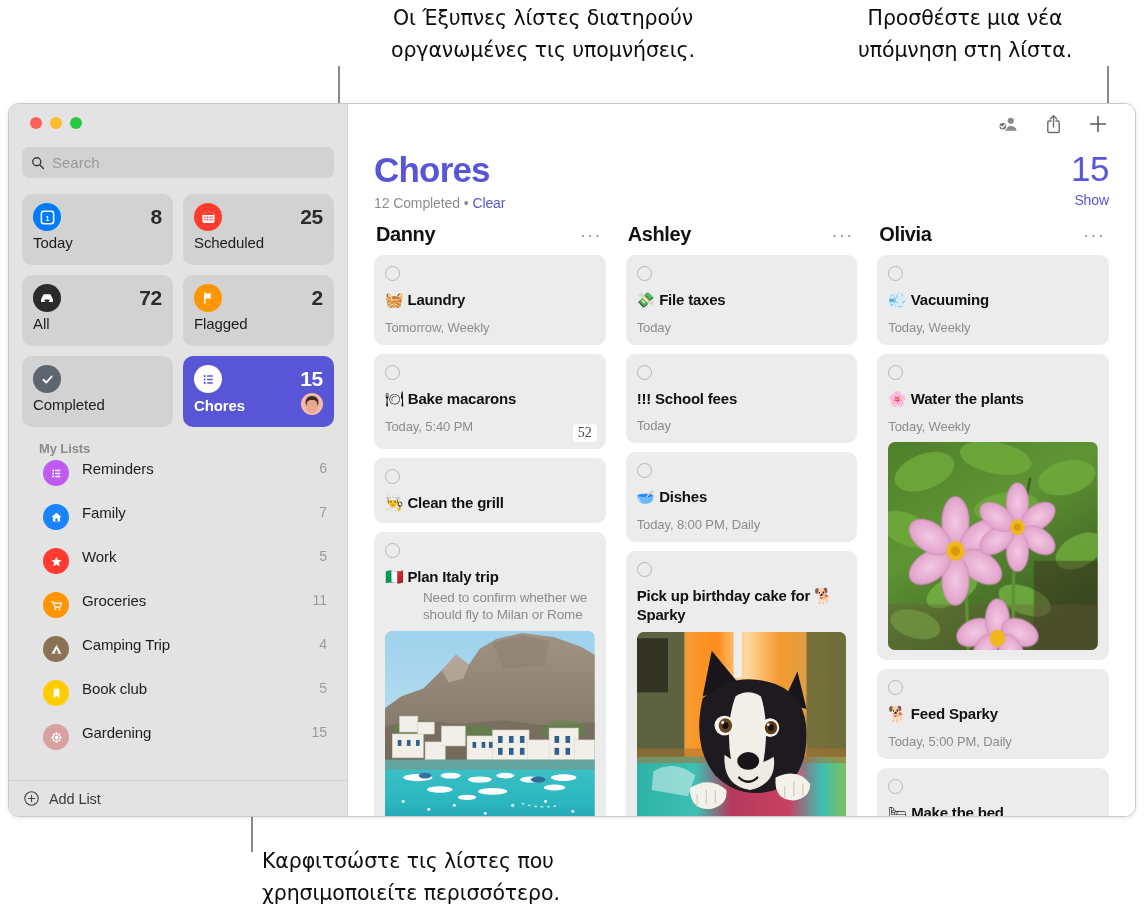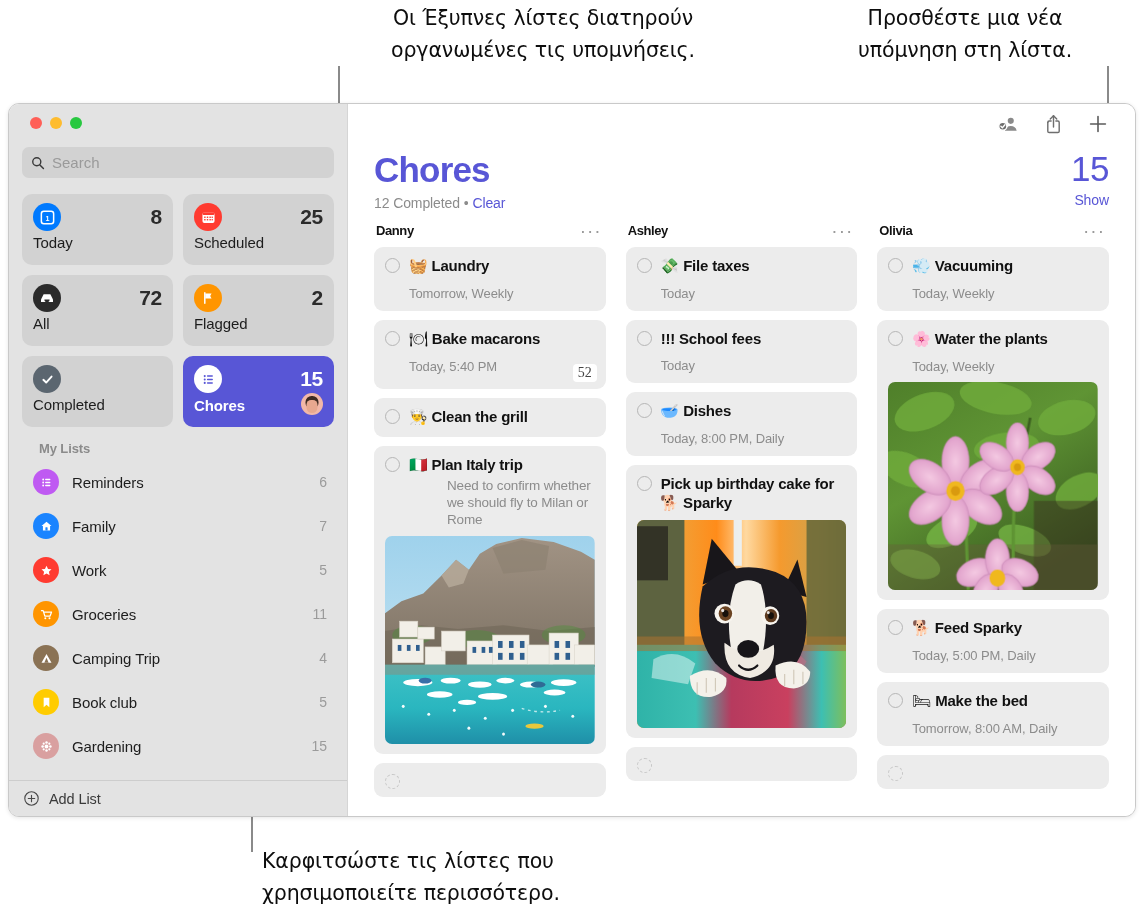--- a/index.html
+++ b/index.html
@@ -121,22 +121,22 @@
     width: 11px; height: 13px; border-radius: 5px 5px 6px 6px;
     background: #e8a88f;
   }
 
   .lists-wrap { flex: 1; overflow: hidden; padding: 14px 0 0 0; position: relative; }
   .lists-title {
     font-size: 13px; color: #8b8b8b; font-weight: 600;
     padding: 0 0 4px 30px; letter-spacing: -0.1px;
   }
   .list-row {
-    display: flex; align-items: center;
-    height: 44px; padding: 0 20px 0 24px;
+    display: flex; 
+    height: 44px; padding: 0 20px 0 34px;
     gap: 13px;
   }
   .list-icon {
     width: 26px; height: 26px; border-radius: 50%;
     display: flex; align-items: center; justify-content: center;
     flex: 0 0 26px;
   }
   .list-name { flex: 1; font-size: 15px; color: #1d1d1d; letter-spacing: -0.1px; }
   .list-count { font-size: 14px; color: #9b9b9b; }
 
@@ -176,31 +176,31 @@
   .head-right { text-align: right; }
   .head-right .bigcount { font-size: 35px; font-weight: 400; color: #5856d6; line-height: 38px; letter-spacing: -0.5px; }
   .head-right .show { font-size: 14px; color: #5856d6; margin-top: 4px; letter-spacing: -0.1px; }
 
   .columns { display: flex; flex: 1; padding: 12px 26px 0 26px; gap: 20px; overflow: hidden; }
   .col { flex: 1; min-width: 0; display: flex; flex-direction: column; }
   .col-head {
     display: flex; align-items: center; justify-content: space-between;
     padding: 0 4px 9px 2px;
   }
-  .col-name { font-size: 13px; font-weight: 700; color: #111111; letter-spacing: -0.4px; }
+  .col-name { font-size: 20px; font-weight: 700; color: #111111; letter-spacing: -0.4px; }
   .col-more { font-size: 19px; color: #9a9a9a; line-height: 10px; letter-spacing: 1px; }
 
   .card {
     background: #ececec;
     border-radius: 9px;
     padding: 9px 11px 10px 11px;
     margin-bottom: 9px;
     position: relative;
   }
-  .card-row { display: flex; gap: 9px; align-items: flex-start; }
+  .card-row { display: flex; gap: 9px; align-items: flex-start; flex-direction: column; }
   .circle {
     width: 15px; height: 15px; border-radius: 50%;
     border: 1.4px solid #b6b6b6;
     flex: 0 0 15px;
     margin-top: 2px;
   }
   .circle.dashed { border-style: dashed; border-color: #c6c6c6; }
   .card-body { flex: 1; min-width: 0; }
   .card-title {
     font-size: 15px; font-weight: 600; color: #111111;

